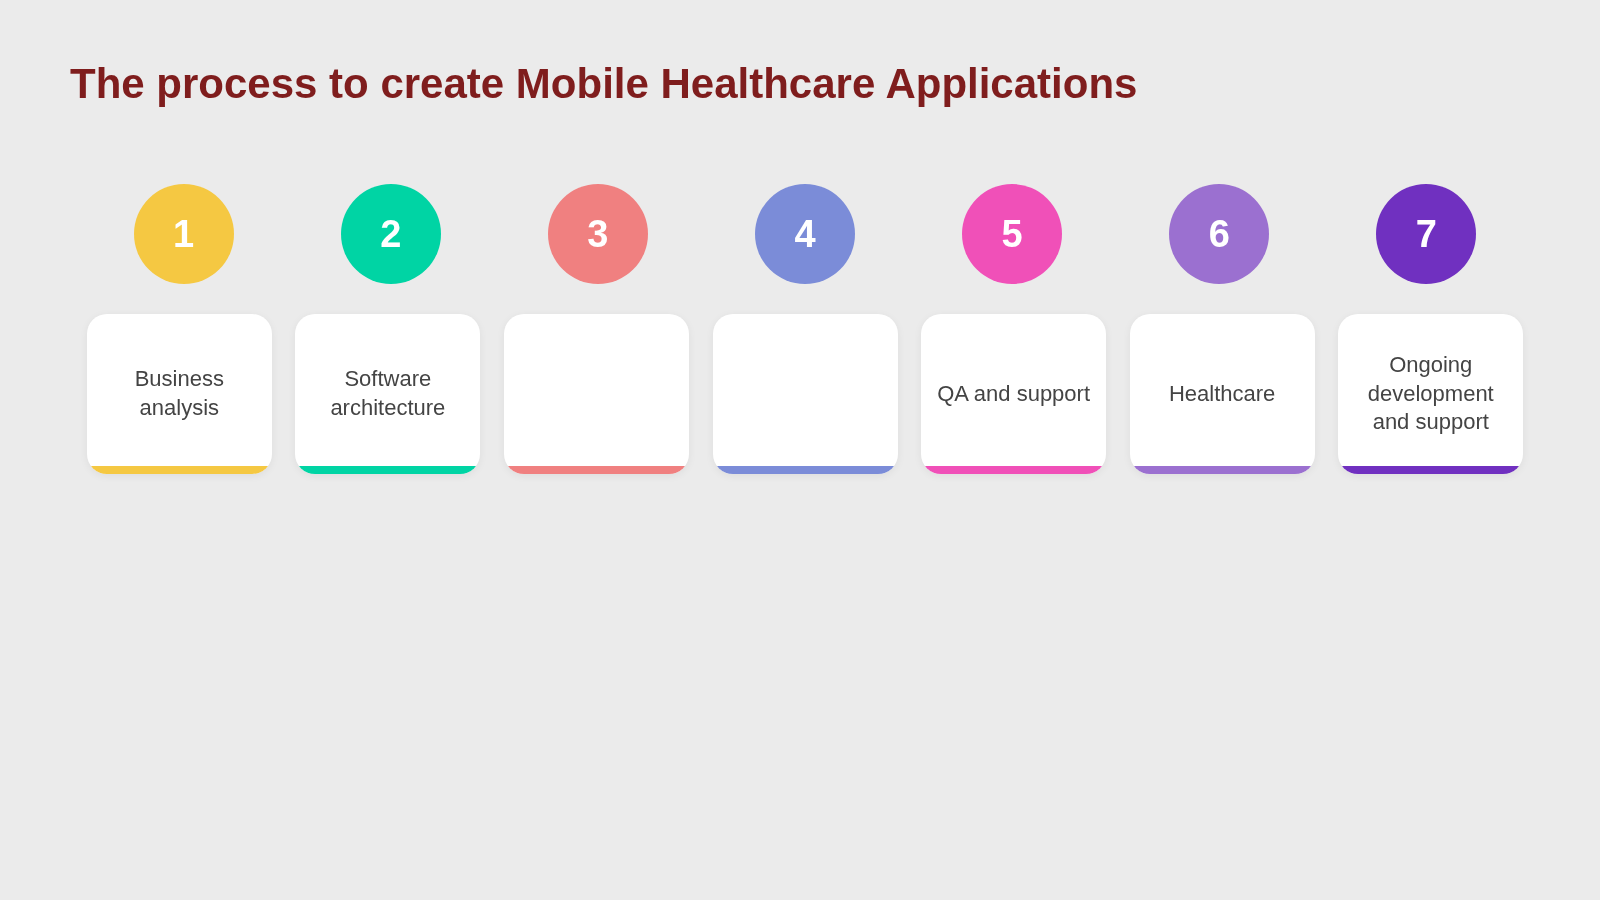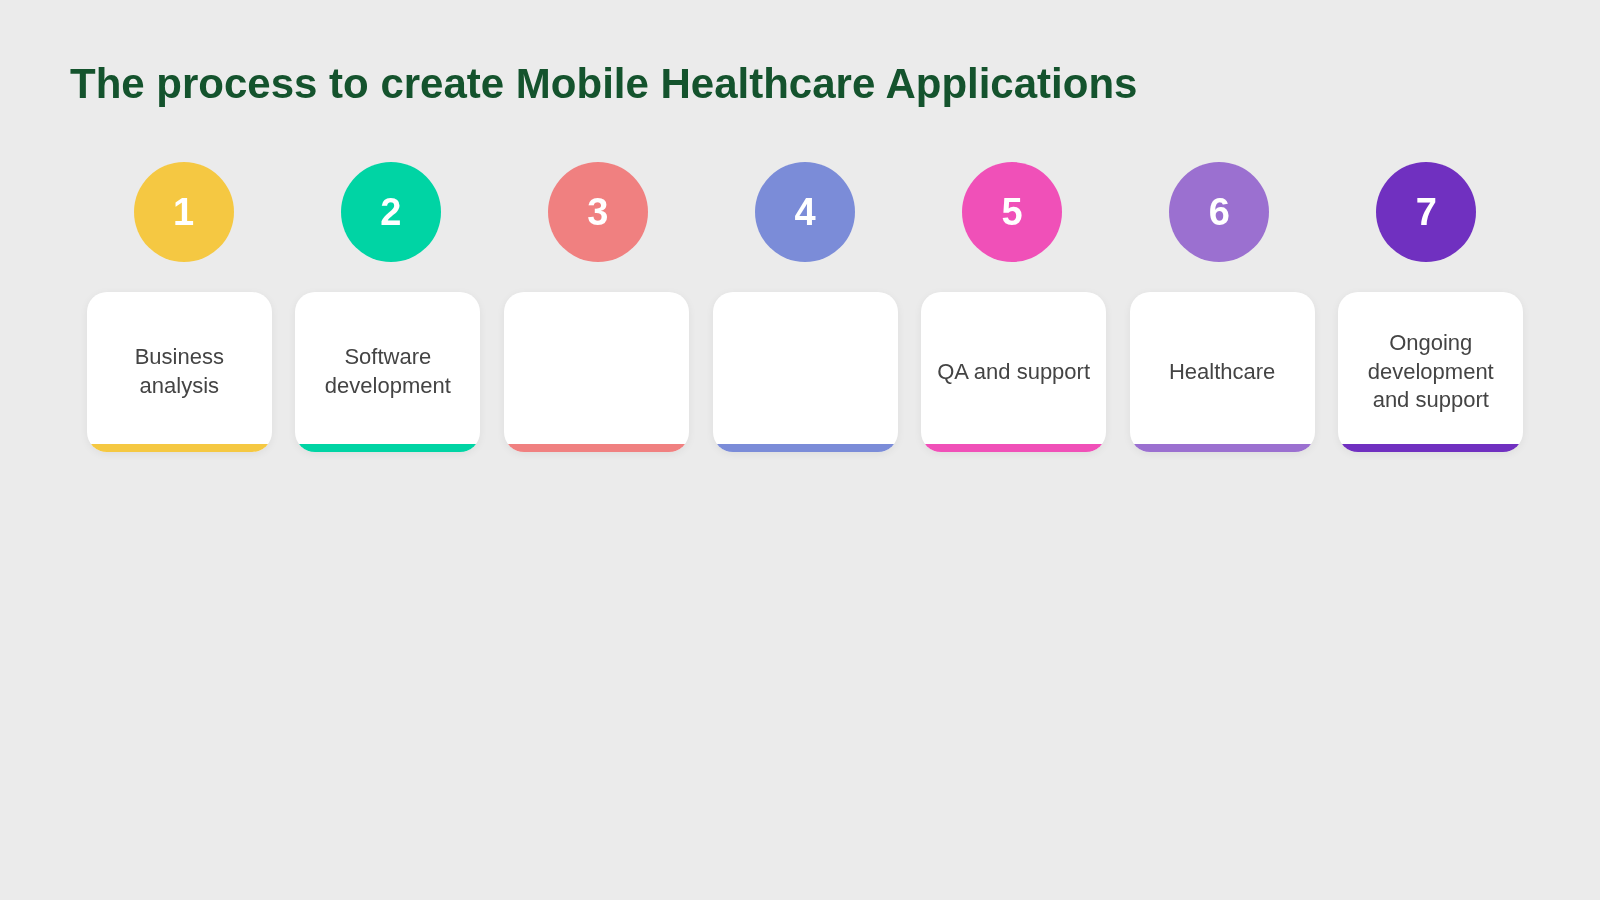--- a/index.html
+++ b/index.html
@@ -11,22 +11,22 @@
       overflow: hidden;
     }
     .page {
       width: 1600px;
       height: 900px;
       padding: 60px 70px;
     }
     .title {
       font-size: 42px;
       font-weight: 700;
-      color: #14532d;
-      margin-bottom: 54px;
+      color: #7f1d1d;
+      margin-bottom: 76px;
     }
     .process-container {
       display: flex;
       flex-direction: column;
       gap: 0;
     }
     .circles-row {
       display: flex;
       flex-direction: row;
       align-items: center;
@@ -133,21 +133,21 @@
       </div>
     <div class="cards-row" id="cards-row">
         <div class="card-wrapper">
           <div class="card">
             <span class="card-label">Business analysis</span>
             <div class="card-bottom-bar" style="background-color: rgb(245, 200, 66);"></div>
           </div>
         </div>
         <div class="card-wrapper">
           <div class="card">
-            <span class="card-label">Software development</span>
+            <span class="card-label">Software architecture</span>
             <div class="card-bottom-bar" style="background-color: rgb(0, 212, 164);"></div>
           </div>
         </div>
         <div class="card-wrapper">
           <div class="card">
             <div class="card-bottom-bar" style="background-color: rgb(240, 128, 128);"></div>
           </div>
         </div>
         <div class="card-wrapper">
           <div class="card">

